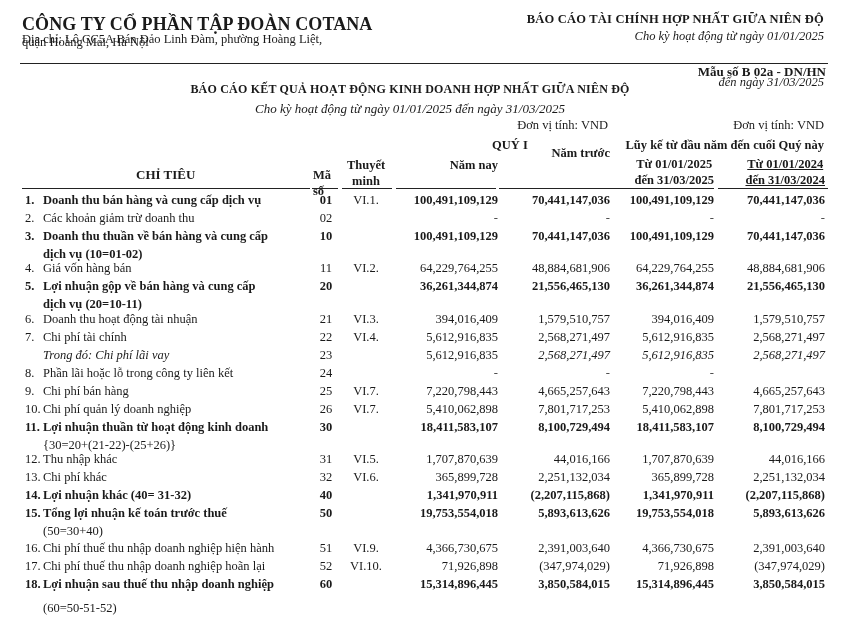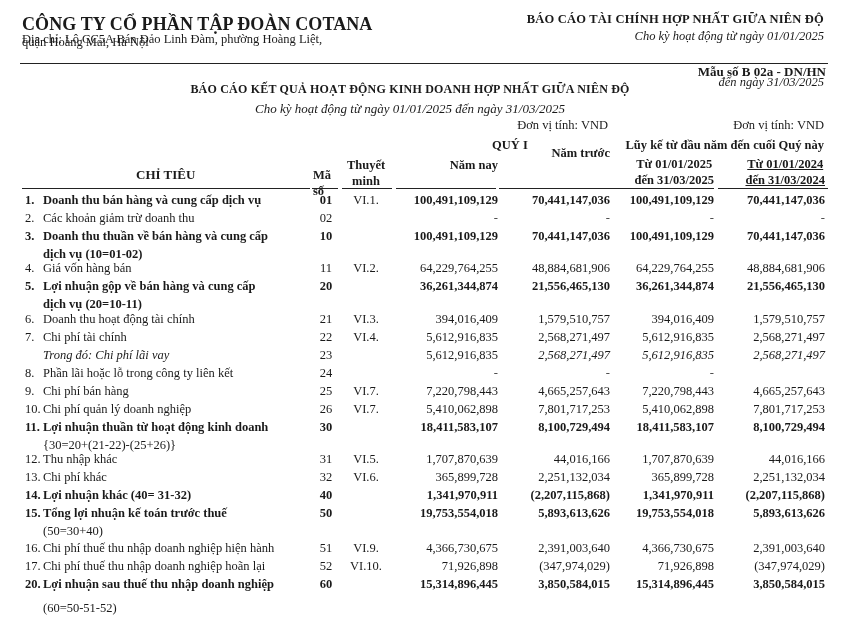--- a/index.html
+++ b/index.html
@@ -138,21 +138,21 @@
       <div class="lbl"><span class="num">5.</span><span>Lợi nhuận gộp về bán hàng và cung cấp</span></div>
       <div class="lbl2" style="top: 18px;">dịch vụ (20=10-11)</div>
       <div class="code">20</div>
       <div class="note"></div>
       <div class="v v1">36,261,344,874</div>
       <div class="v v2">21,556,465,130</div>
       <div class="v v3">36,261,344,874</div>
       <div class="v v4">21,556,465,130</div>
     </div>
     <div class="row" style="top: 312px;">
-      <div class="lbl"><span class="num">6.</span><span>Doanh thu hoạt động tài chính</span></div>
+      <div class="lbl"><span class="num">6.</span><span>Doanh thu hoạt động tài nhuận</span></div>
       <div class="code">21</div>
       <div class="note">VI.3.</div>
       <div class="v v1">394,016,409</div>
       <div class="v v2">1,579,510,757</div>
       <div class="v v3">394,016,409</div>
       <div class="v v4">1,579,510,757</div>
     </div>
     <div class="row" style="top: 330px;">
       <div class="lbl"><span class="num">7.</span><span>Chi phí tài chính</span></div>
       <div class="code">22</div>
@@ -257,21 +257,21 @@
     <div class="row" style="top: 559px;">
       <div class="lbl"><span class="num">17.</span><span>Chi phí thuế thu nhập doanh nghiệp hoãn lại</span></div>
       <div class="code">52</div>
       <div class="note">VI.10.</div>
       <div class="v v1">71,926,898</div>
       <div class="v v2">(347,974,029)</div>
       <div class="v v3">71,926,898</div>
       <div class="v v4">(347,974,029)</div>
     </div>
     <div class="row bold" style="top: 577px;">
-      <div class="lbl"><span class="num">20.</span><span>Lợi nhuận sau thuế thu nhập doanh nghiệp</span></div>
+      <div class="lbl"><span class="num">18.</span><span>Lợi nhuận sau thuế thu nhập doanh nghiệp</span></div>
       <div class="lbl2" style="top: 24px; font-weight: normal;">(60=50-51-52)</div>
       <div class="code">60</div>
       <div class="note"></div>
       <div class="v v1">15,314,896,445</div>
       <div class="v v2">3,850,584,015</div>
       <div class="v v3">15,314,896,445</div>
       <div class="v v4">3,850,584,015</div>
     </div>
   </div>
 

